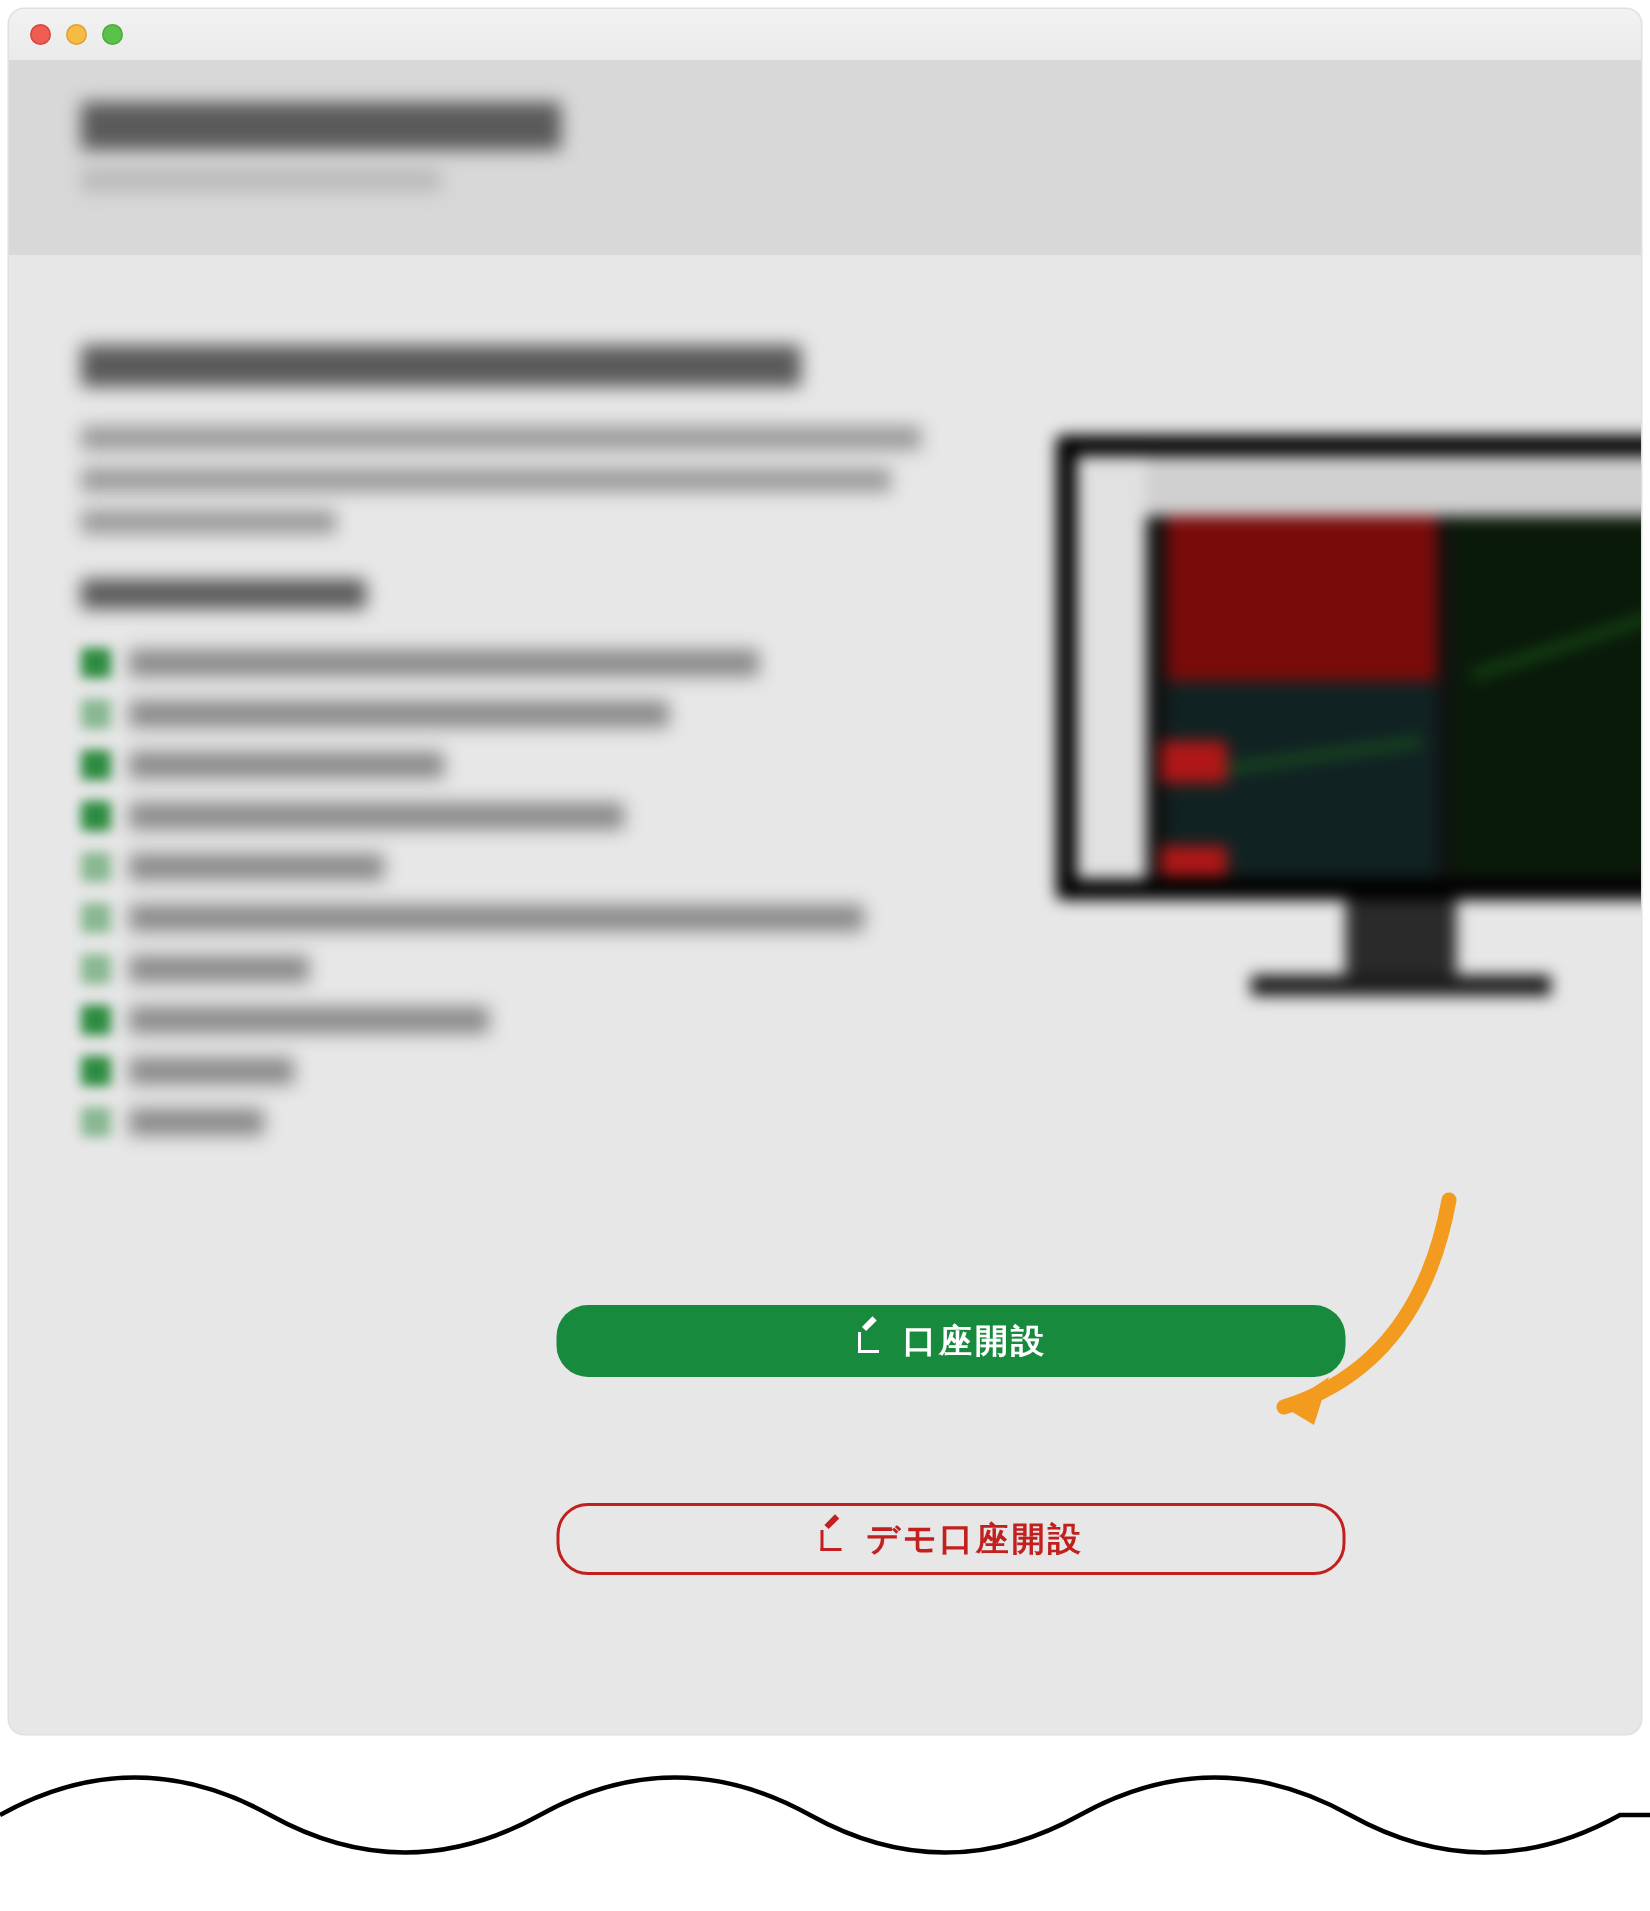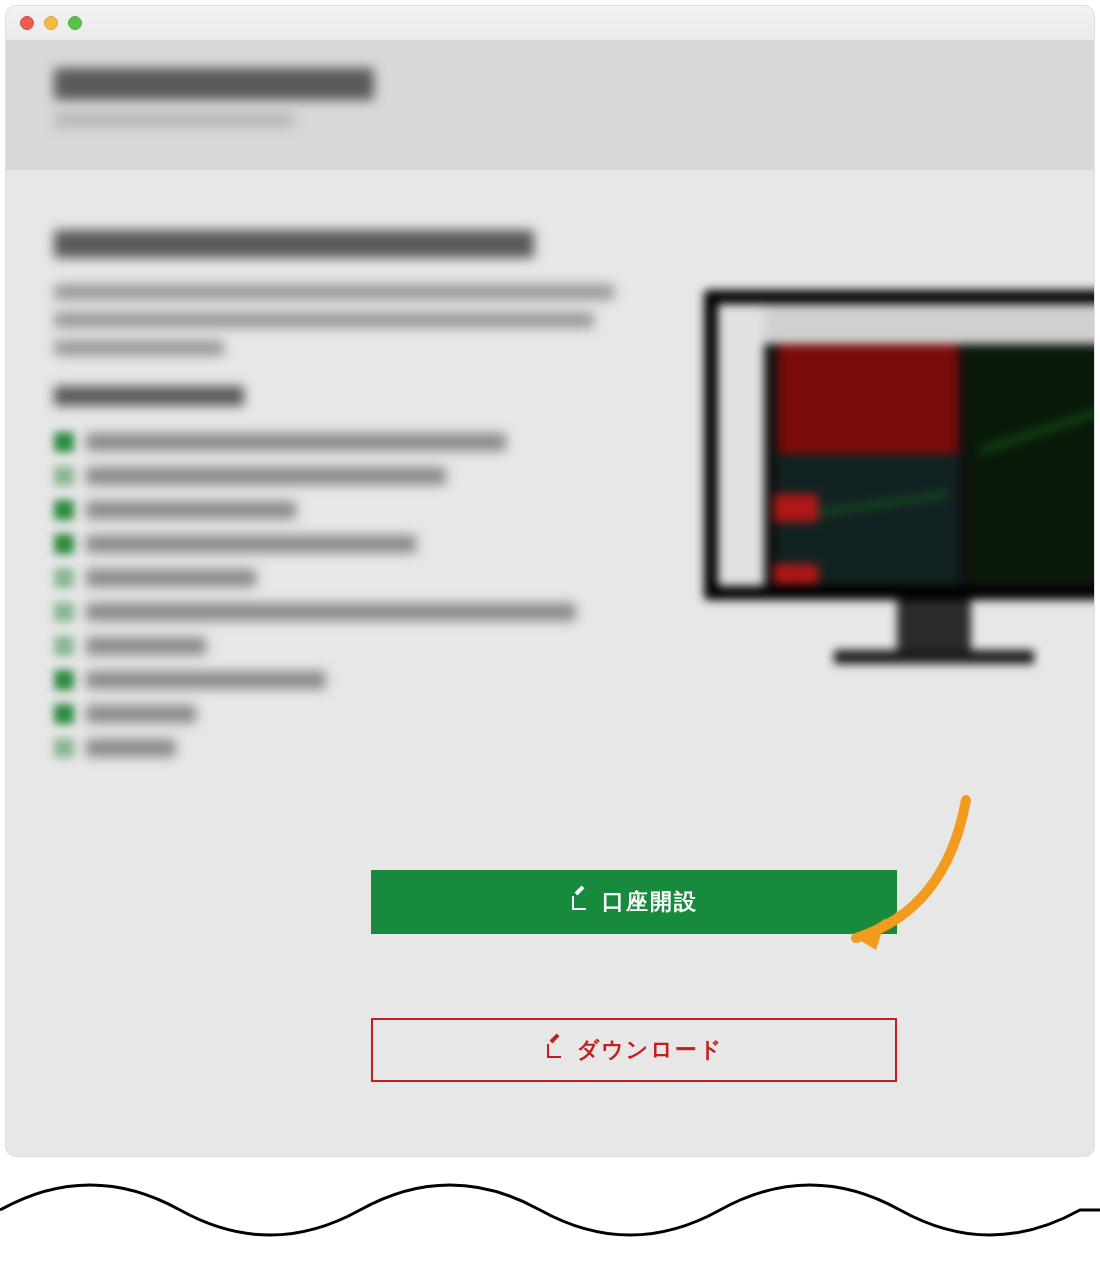--- a/index.html
+++ b/index.html
@@ -110,31 +110,32 @@
 
   
   .btns {
     position: absolute;
     left: 365px;
     top: 700px;
     width: 526px;
   }
   .btn {
     width: 100%;
-    height: 64px;
+    height: 48px;
     display: flex;
     align-items: center;
     justify-content: center;
     gap: 12px;
     font-size: 22px;
     font-weight: 700;
     letter-spacing: 2px;
     margin-bottom: 14px;
     cursor: pointer;
     user-select: none;
+    border-radius: 21px;
   }
   .btn.green { background:#178a3e; color:#fff; }
   .btn.red   { background:#d01919; color:#fff; }
   .btn.outline {
     background:#e7e7e7;
     color:#c21f1f;
     border:2px solid #c21f1f;
   }
 
   
@@ -280,21 +281,21 @@
     </div>
 
     <div class="btns">
       <div class="btn green">
         <span class="ic-edit"></span>
         <span>口座開設</span>
       </div>
       <div style="height:70px;"></div>
       <div class="btn outline">
         <span class="ic-edit-o"></span>
-        <span>ダウンロード</span>
+        <span>デモ口座開設</span>
       </div>
     </div>
 
 
     <svg class="arrow" viewBox="0 0 170 170">
       <path d="M150 10 Q 130 120 40 148" stroke="#f39b1f" stroke-width="10" fill="none" stroke-linecap="round"></path>
       <path d="M40 148 L70 128 L60 160 Z" fill="#f39b1f"></path>
     </svg>
 
   </div>

